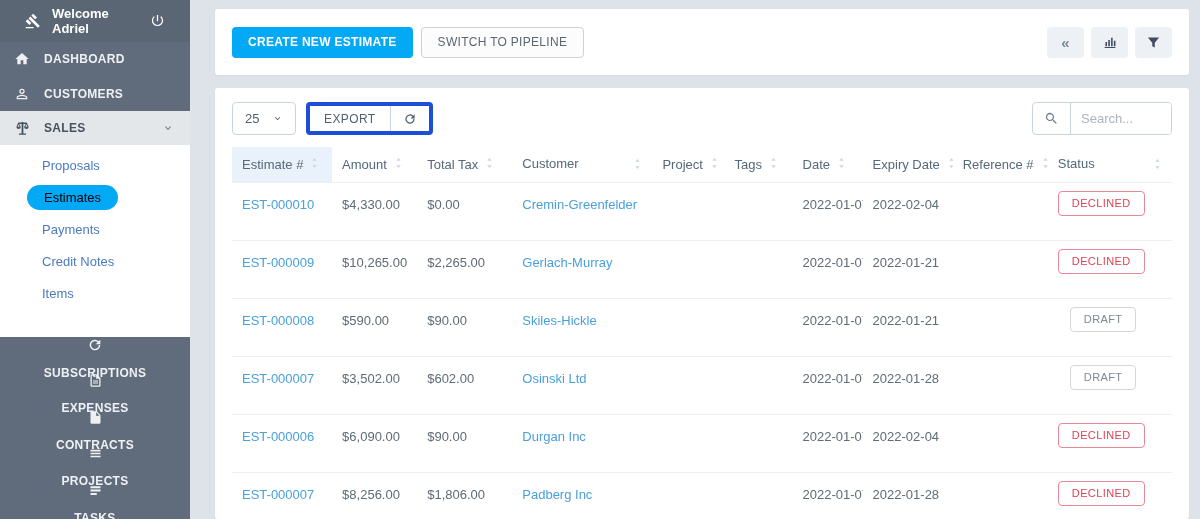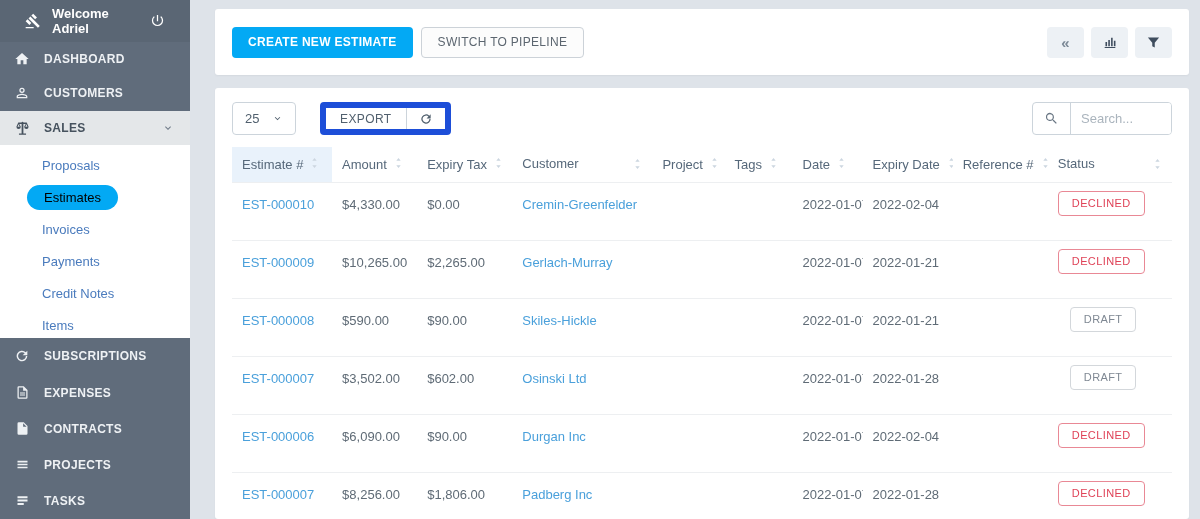--- a/index.html
+++ b/index.html
@@ -9,21 +9,21 @@
 
   
   .sidebar { width:190px; flex:0 0 190px; background:#606c7b; display:flex; flex-direction:column; }
   .sb-header { height:42px; background:#5a6674; display:flex; align-items:center; padding:0 25px; gap:11px; }
   .sb-title { color:#fff; font-size:13px; font-weight:700; }
   .sb-header .spacer { flex:1; }
   .ic { display:inline-flex; width:18px; justify-content:center; align-items:center; }
   .ic svg { display:block; }
   .sb-item { height:35px; display:flex; align-items:center; padding:0 13px; gap:13px;
     color:#eef1f4; font-size:12px; font-weight:700; letter-spacing:.3px; cursor:pointer; }
-  .sb-item.lower { height:36.5px; }
+  .sb-item.lower { height:36.5px;flex-direction:column; }
   .sb-item.section-open { background:#e4e7e9; color:#46525e; }
   .sb-item .chev { margin-left:auto; color:#707c89; }
   .sb-submenu { background:#ffffff; height:193px; padding-top:4px; }
   .sb-sub-link { display:flex; align-items:center; height:32px; padding-left:42px;
     color:#4a7bbd; font-size:13px; text-decoration:none; }
   .pill-row { height:32px; display:flex; align-items:center; padding-left:27px; }
   .pill { background:#03a9f4; color:#000000; font-size:13px; text-decoration:none;
     padding:6px 17px; border-radius:16px; line-height:1; }
 
   
@@ -38,21 +38,21 @@
   .icon-btn { width:37px; height:31px; background:#edf1f5; border:none; border-radius:4px;
     margin-left:7px; display:flex; align-items:center; justify-content:center; cursor:pointer;
     color:#3f4d5e; font-size:15px; }
   .icon-btn .glyph { color:#7d8a97; font-weight:700; line-height:1; }
 
   .panel-table { flex:1; padding:14px 17px 0; overflow:hidden; }
   .controls { display:flex; align-items:center; margin-bottom:12px; }
   .select-box { width:64px; height:33px; border:1px solid #ccd4db; border-radius:4px;
     display:flex; align-items:center; justify-content:space-between; padding:0 9px 0 12px;
     color:#51606e; font-size:13px; cursor:pointer; background:#fff; }
-  .group { display:flex; align-items:center; height:33px; border:6px solid #1d4ed8; border-radius:4px; margin-left:24px; background:#fff; }
+  .group { display:flex; align-items:center; height:33px; border:4px solid #1d4ed8; border-radius:4px; margin-left:10px; background:#fff; }
   .group .seg-btn { border:none; background:none; height:100%; font-family:inherit; font-size:12px;
     color:#51606e; letter-spacing:.4px; padding:0 14px; cursor:pointer; }
   .group .divider { width:1px; height:100%; background:#ccd4db; }
   .group .seg-ic { width:38px; height:100%; display:flex; align-items:center; justify-content:center; color:#51606e; cursor:pointer; }
   .search-group { margin-left:auto; display:flex; height:33px; border:1px solid #ccd4db; border-radius:4px; overflow:hidden; background:#fff; }
   .search-ic { width:38px; display:flex; align-items:center; justify-content:center;
     color:#6b7885; border-right:1px solid #ccd4db; }
   .search-input { border:none; outline:none; width:100px; padding:0 10px; font-family:inherit;
     font-size:13px; color:#55606b; }
   .search-input::placeholder { color:#aab4bd; }
@@ -122,21 +122,20 @@
             <path d="M7.4 8.6 12 13.2l4.6-4.6L18 10l-6 6-6-6z"></path>
           </svg>
       </span>
     </div>
 
     <div class="sb-submenu">
       <a class="sb-sub-link" href="#">Proposals</a>
       <div class="pill-row">
         <a class="pill" href="#">Estimates</a>
       </div>
-      <a class="sb-sub-link" href="#">Invoices</a>
       <a class="sb-sub-link" href="#">Payments</a>
       <a class="sb-sub-link" href="#">Credit Notes</a>
       <a class="sb-sub-link" href="#">Items</a>
     </div>
 
     <div class="sb-item lower">
       <span class="ic">
         <svg width="16" height="16" viewBox="0 0 24 24" fill="currentColor">
             <path d="M17.65 6.35A8 8 0 1 0 20 12h-2.2a5.8 5.8 0 1 1-1.7-4.1L13 11h7V4l-2.35 2.35z"></path>
           </svg>
@@ -251,21 +250,21 @@
           <col style="width:124px">
         </colgroup>
         <thead>
           <tr>
             <th class="sorted"><span>Estimate #</span><span class="sort"><svg width="9" height="12" viewBox="0 0 16 22" fill="currentColor">
                     <path d="M8 2l4 5H4zM8 20l-4-5h8z"></path>
                   </svg></span></th>
             <th><span>Amount</span><span class="sort"><svg width="9" height="12" viewBox="0 0 16 22" fill="currentColor">
                     <path d="M8 2l4 5H4zM8 20l-4-5h8z"></path>
                   </svg></span></th>
-            <th><span>Expiry Tax</span><span class="sort"><svg width="9" height="12" viewBox="0 0 16 22" fill="currentColor">
+            <th><span>Total Tax</span><span class="sort"><svg width="9" height="12" viewBox="0 0 16 22" fill="currentColor">
                     <path d="M8 2l4 5H4zM8 20l-4-5h8z"></path>
                   </svg></span></th>
             <th><span>Customer</span><span class="sort" style="float:right;margin-top:2px"><svg width="9" height="12" viewBox="0 0 16 22" fill="currentColor">
                     <path d="M8 2l4 5H4zM8 20l-4-5h8z"></path>
                   </svg></span></th>
             <th><span>Project</span><span class="sort"><svg width="9" height="12" viewBox="0 0 16 22" fill="currentColor">
                     <path d="M8 2l4 5H4zM8 20l-4-5h8z"></path>
                   </svg></span></th>
             <th><span>Tags</span><span class="sort"><svg width="9" height="12" viewBox="0 0 16 22" fill="currentColor">
                     <path d="M8 2l4 5H4zM8 20l-4-5h8z"></path>

